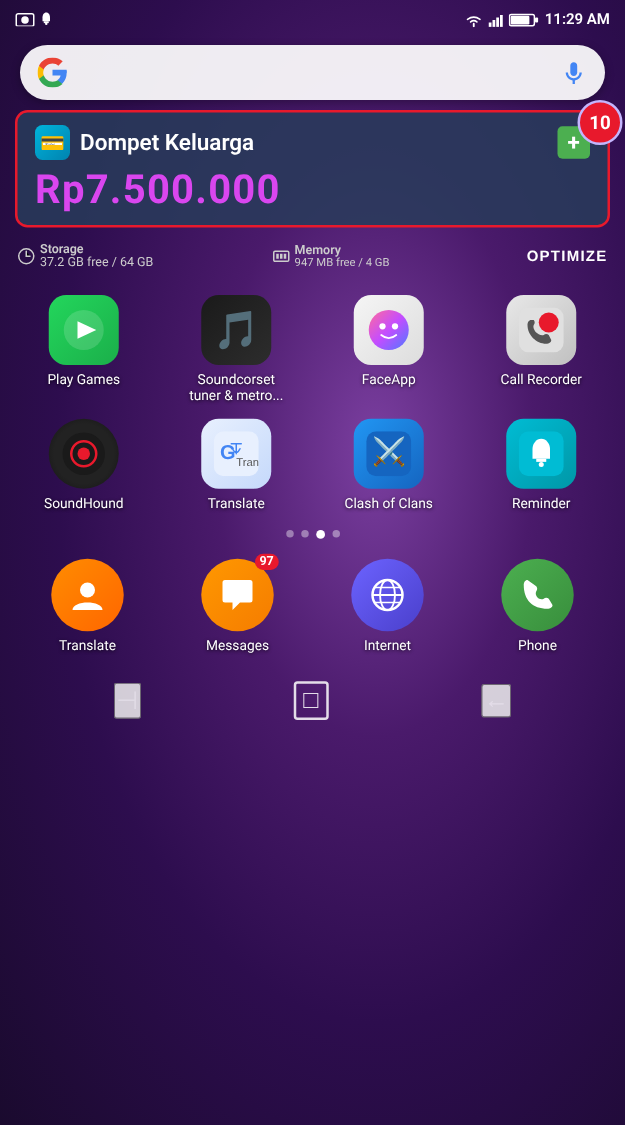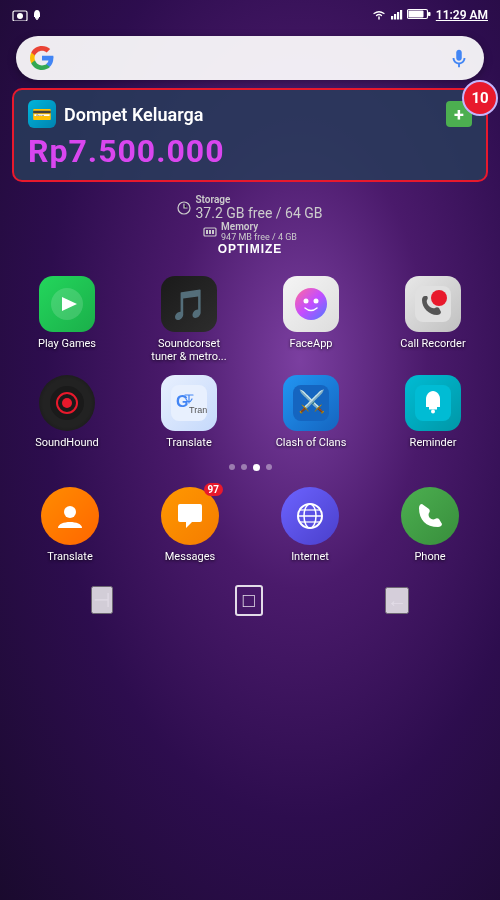--- a/index.html
+++ b/index.html
@@ -31,26 +31,25 @@
       padding: 6px 12px 4px 12px;
       height: 28px;
     }
     .status-left {
       display: flex;
       align-items: center;
       gap: 4px;
     }
     .status-right {
       display: flex;
-      align-items: flex-start;
+      align-items: flex-end;
       gap: 3px;
       font-size: 11px;
       color: #fff;
       font-weight: 500;
-      text-decoration: underline;
     }
 
     
     .search-bar {
       position: relative;
       z-index: 10;
       margin: 8px 16px;
       background: rgba(255,255,255,0.92);
       border-radius: 24px;
       display: flex;
@@ -151,21 +150,20 @@
     }
 
     
     .device-info-bar {
       position: relative;
       z-index: 10;
       display: flex;
       align-items: center;
       padding: 6px 14px;
       margin-top: 0;
-      flex-direction: column;
     }
     .device-info-item {
       display: flex;
       align-items: center;
       gap: 4px;
       flex: 1;
     }
     .optimize-btn {
       background: transparent;
       border: none;
@@ -410,21 +408,21 @@
 </div>
 
 <div class="device-info-bar">
   <div class="device-info-item">
     <svg width="14" height="14" viewBox="0 0 14 14">
       <circle cx="7" cy="7" r="6" fill="none" stroke="#ccc" stroke-width="1.2"></circle>
       <path d="M7 3 L7 7 L10 7" stroke="#ccc" stroke-width="1.2" stroke-linecap="round"></path>
     </svg>
     <div>
       <div style="color:#ccc;font-size:10px;font-weight:600;">Storage</div>
-      <div style="color:#ccc;font-size:14px;">37.2 GB free / 64 GB</div>
+      <div style="color:#ccc;font-size:10px;">37.2 GB free / 64 GB</div>
     </div>
   </div>
   <div class="device-info-item">
     <svg width="14" height="14" viewBox="0 0 14 14">
       <rect x="1" y="3" width="12" height="8" rx="1" fill="none" stroke="#ccc" stroke-width="1.2"></rect>
       <rect x="3" y="5" width="2" height="4" fill="#ccc"></rect>
       <rect x="6" y="5" width="2" height="4" fill="#ccc"></rect>
       <rect x="9" y="5" width="2" height="4" fill="#ccc"></rect>
     </svg>
     <div>

